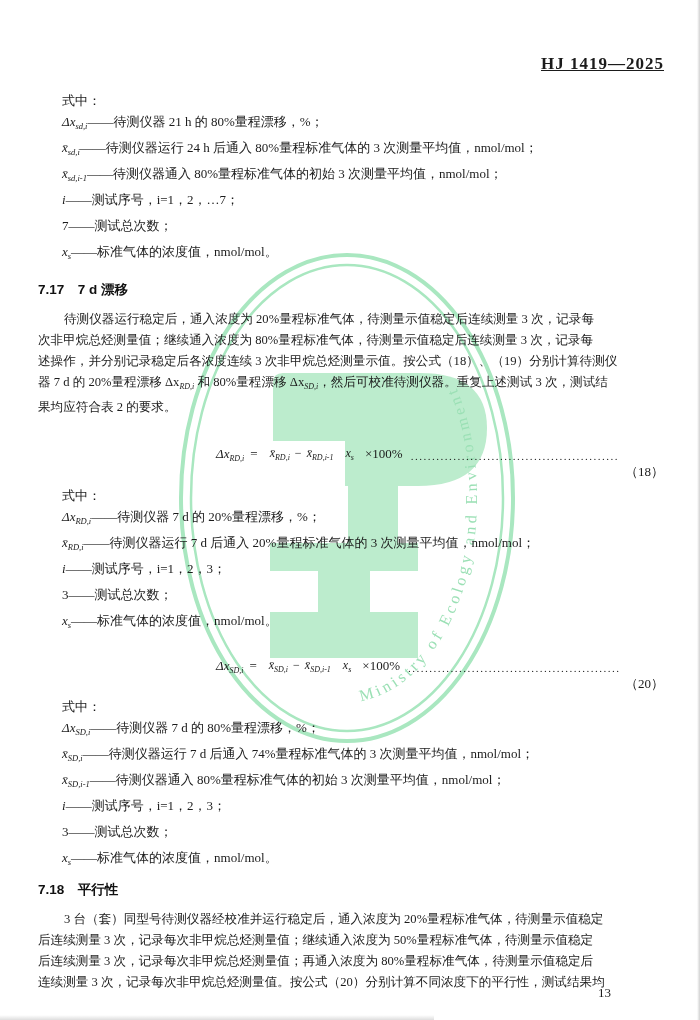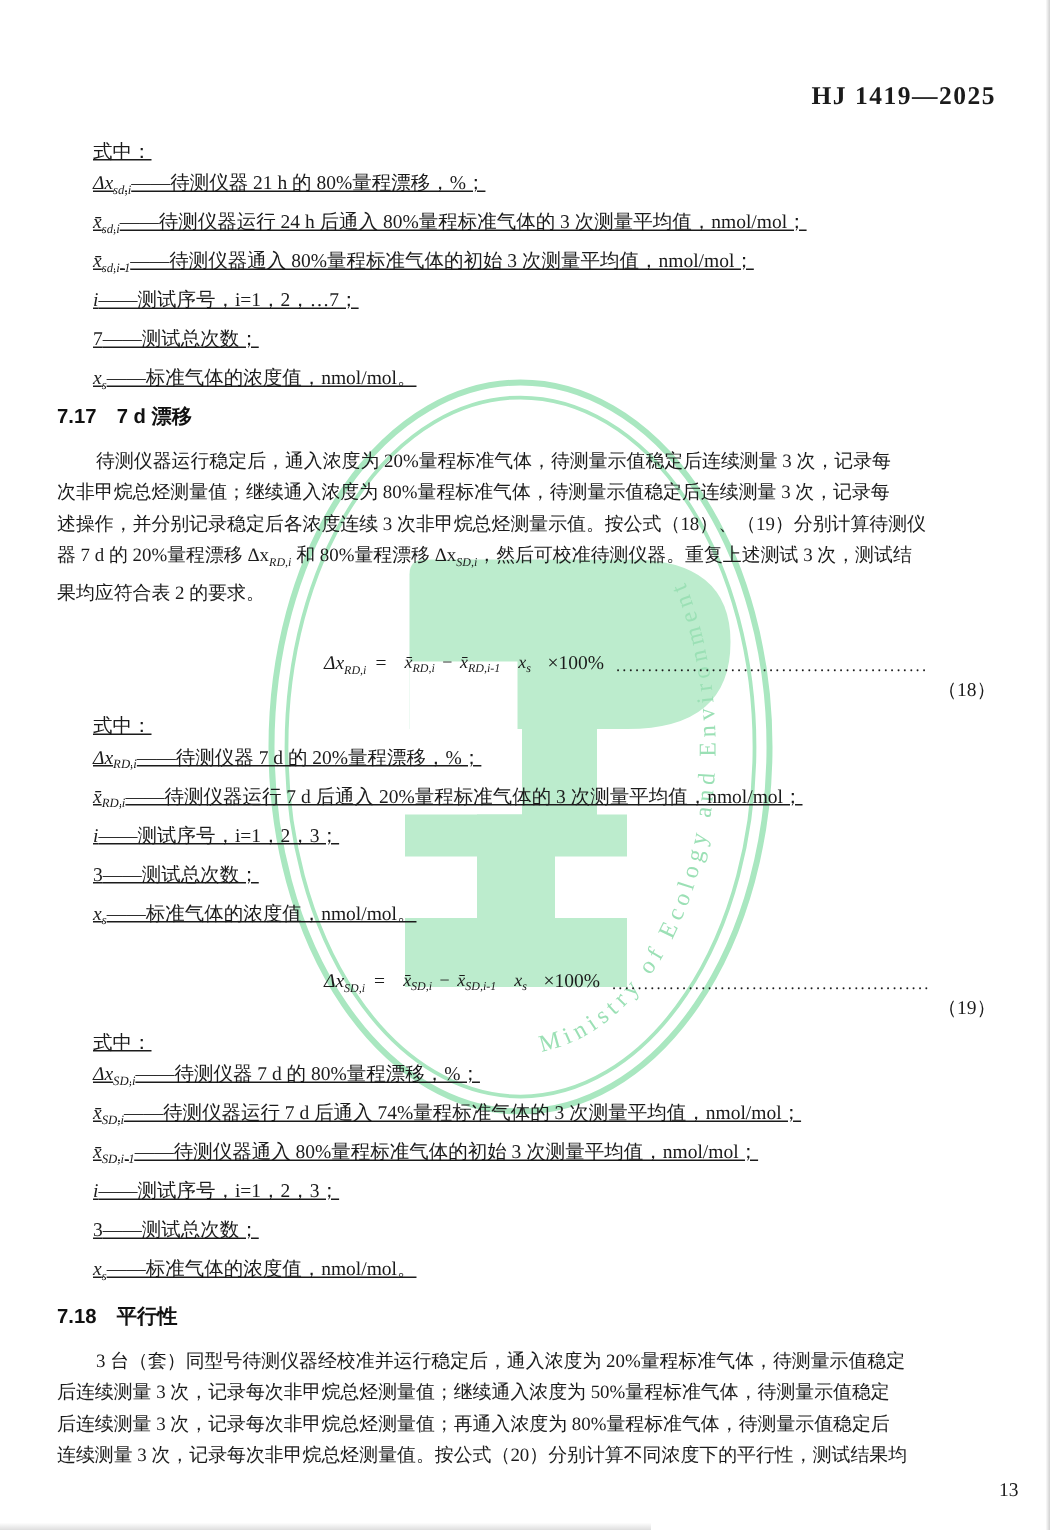--- a/index.html
+++ b/index.html
@@ -4,31 +4,31 @@
 <style>
   html,body{margin:0;padding:0;background:#ffffff;}
   .page{
     position:relative;width:700px;height:1020px;background:#ffffff;
     overflow:hidden;font-family:"Liberation Serif","DejaVu Serif",serif;
     color:#1b1b1b;
   }
   .wm{position:absolute;left:0;top:0;z-index:0;pointer-events:none;}
   .content{position:relative;z-index:1;padding:0 36px 0 38px;}
   .doc-header{padding-top:54px;text-align:right;font-size:17px;line-height:20px;
-    font-weight:bold;letter-spacing:1px;}
-  .def-block{margin-top:16px;text-decoration:underline;}
+    font-weight:bold;letter-spacing:1px;text-decoration:underline;}
+  .def-block{margin-top:16px;}
   .def-block.b{margin-top:9px;}
   .def-block.c{margin-top:8px;}
   .def-label{line-height:21px;font-size:13px;padding-left:24px;white-space:nowrap;}
   .def-line{line-height:21px;font-size:13px;padding-left:24px;white-space:nowrap;}
   .term{font-style:italic;}
   .term.rm{font-style:normal;}
   .tsub{font-size:8.5px;vertical-align:-3px;font-style:italic;}
   .desc{font-size:13px;}
-  .sec-heading{font-family:"Liberation Sans","DejaVu Sans",sans-serif;
+  .sec-heading{margin-top:12px;font-family:"Liberation Sans","DejaVu Sans",sans-serif;
     font-weight:bold;font-size:13.5px;line-height:21px;color:#111;}
   .sec-heading.h718{margin-top:6px;}
   .para{margin-top:9px;}
   .pline{font-size:12.6px;line-height:21px;white-space:nowrap;}
   .pline.indent{text-indent:26px;}
   .psub{font-size:8px;vertical-align:-3px;font-style:italic;}
   .formula-row{display:flex;align-items:center;height:44px;margin-top:14px;justify-content:flex-end;}
   .formula-row.f19{margin-top:8px;}
   .f-pad{width:178px;flex:0 0 auto;}
   .f-lhs{font-size:13px;font-style:italic;white-space:nowrap;}
@@ -36,21 +36,21 @@
   .f-eq{font-style:normal;padding:0 4px 0 6px;}
   .frac{display:inline-flex;flex-direction:row;align-items:center;
     vertical-align:middle;margin:0 2px;}
   .num,.den{font-size:12px;font-style:italic;white-space:nowrap;padding:0 6px;}
   .f-min{font-style:normal;padding:0 5px;}
   .fbar{height:1.2px;background:#1b1b1b;width:100%;margin:1px 0;}
   .f-times{font-size:13px;padding-left:3px;white-space:nowrap;}
   .f-dots{flex:1 1 auto;overflow:hidden;white-space:nowrap;font-size:11px;
     letter-spacing:1.5px;margin:4px 6px 0 8px;color:#1b1b1b;}
   .f-no{font-size:13px;white-space:nowrap;margin-top:36px;}
-  .page-number{position:absolute;left:666px;top:985px;font-size:13px;z-index:1;}
+  .page-number{position:absolute;left:598px;top:985px;font-size:13px;z-index:1;}
   .edge-r{position:absolute;right:0;top:0;width:3px;height:100%;z-index:2;
     background:linear-gradient(to right,rgba(0,0,0,0),rgba(0,0,0,0.18));}
   .edge-b{position:absolute;left:0;bottom:0;width:62%;height:5px;z-index:2;
     background:linear-gradient(to bottom,rgba(0,0,0,0),rgba(0,0,0,0.13));}
 </style>
 </head>
 <body>
 
 <div class="page">
 
@@ -124,21 +124,21 @@
     <div class="formula-row f19">
       <span class="f-pad"></span>
       <span class="f-lhs"><i>Δx</i><sub class="fsub">SD,i</sub><span class="f-eq">=</span></span>
       <span class="frac">
         <span class="num"><i>x̄</i><sub class="fsub">SD,i</sub><span class="f-min">−</span><i>x̄</i><sub class="fsub">SD,i-1</sub></span>
         <span class="fbar"></span>
         <span class="den"><i>x</i><sub class="fsub">s</sub></span>
       </span>
       <span class="f-times">×100%</span>
       <span class="f-dots">..................................................................</span>
-      <span class="f-no">（19）</span>
+      <span class="f-no">（20）</span>
     </div>
 
     <div class="def-block c">
       <div class="def-label">式中：</div>
       <div class="def-line"><span class="term">Δx</span><sub class="tsub">SD,i</sub><span class="desc">——待测仪器 7 d 的 80%量程漂移，%；</span></div>
       <div class="def-line"><span class="term">x̄</span><sub class="tsub">SD,i</sub><span class="desc">——待测仪器运行 7 d 后通入 74%量程标准气体的 3 次测量平均值，nmol/mol；</span></div>
       <div class="def-line"><span class="term">x̄</span><sub class="tsub">SD,i-1</sub><span class="desc">——待测仪器通入 80%量程标准气体的初始 3 次测量平均值，nmol/mol；</span></div>
       <div class="def-line"><span class="term">i</span><sub class="tsub"></sub><span class="desc">——测试序号，i=1，2，3；</span></div>
       <div class="def-line"><span class="term rm">3</span><sub class="tsub"></sub><span class="desc">——测试总次数；</span></div>
       <div class="def-line"><span class="term">x</span><sub class="tsub">s</sub><span class="desc">——标准气体的浓度值，nmol/mol。</span></div>

